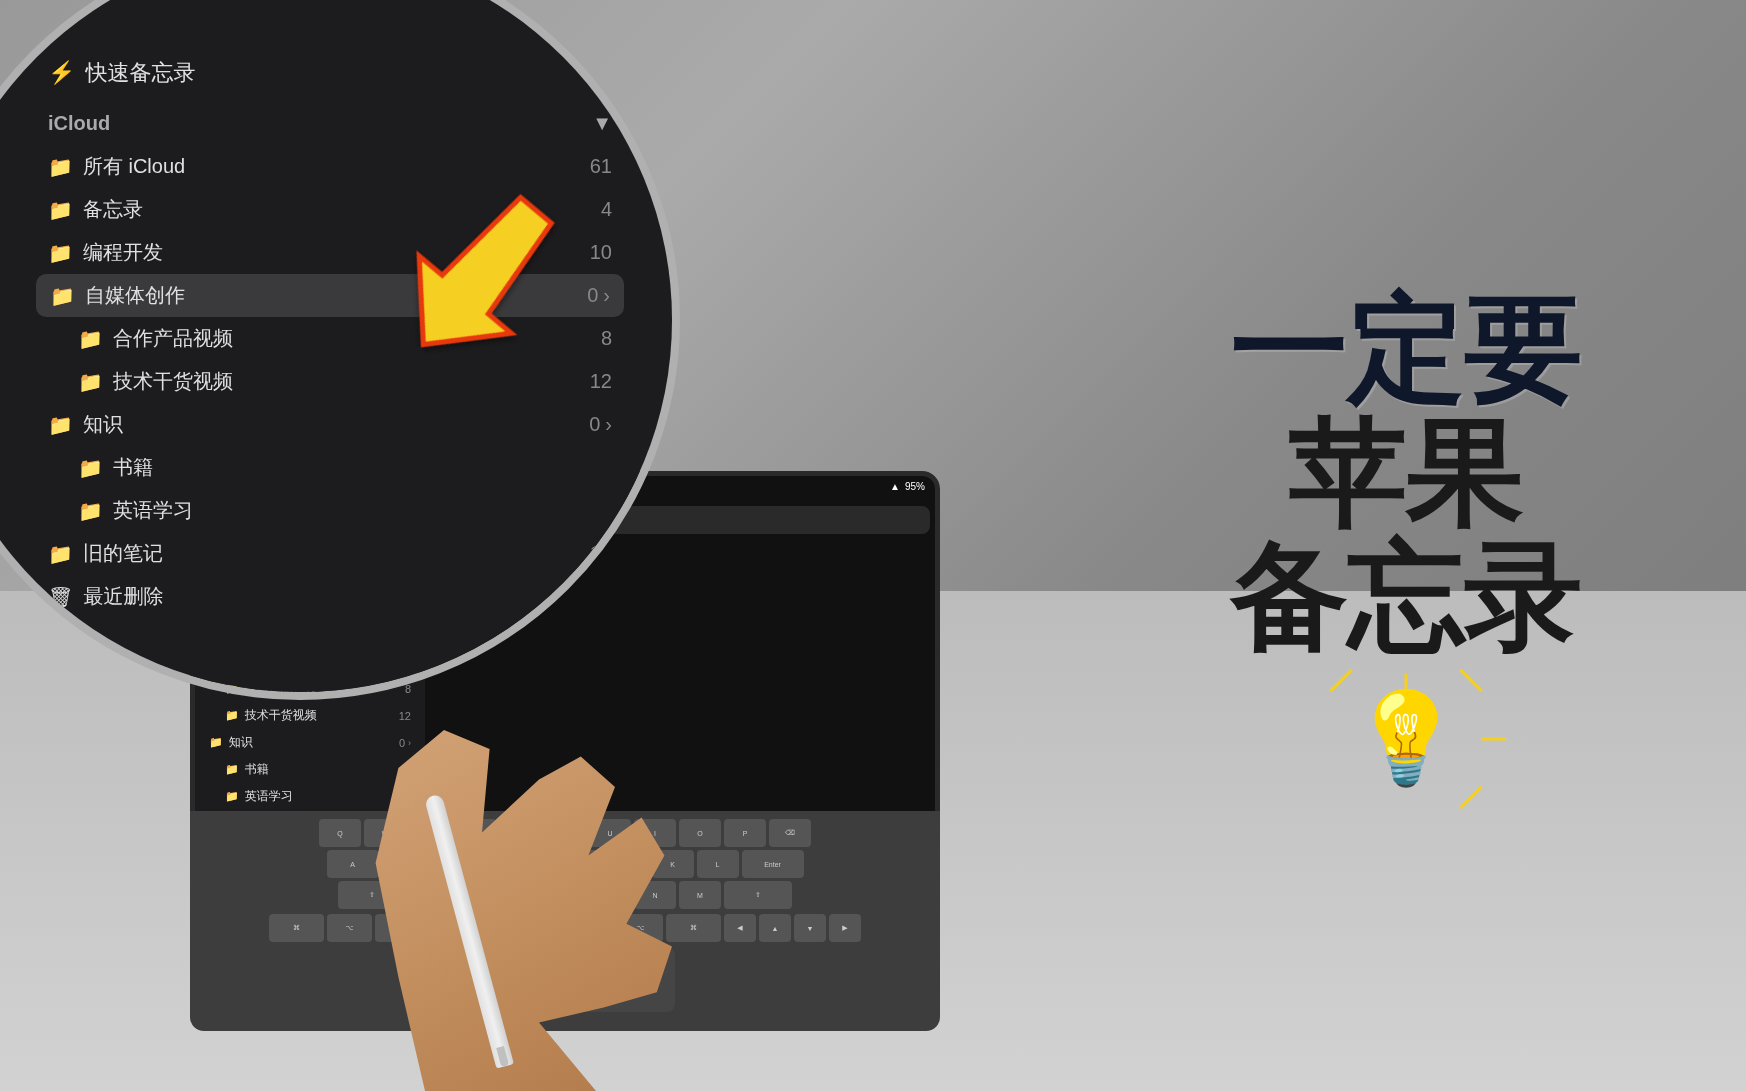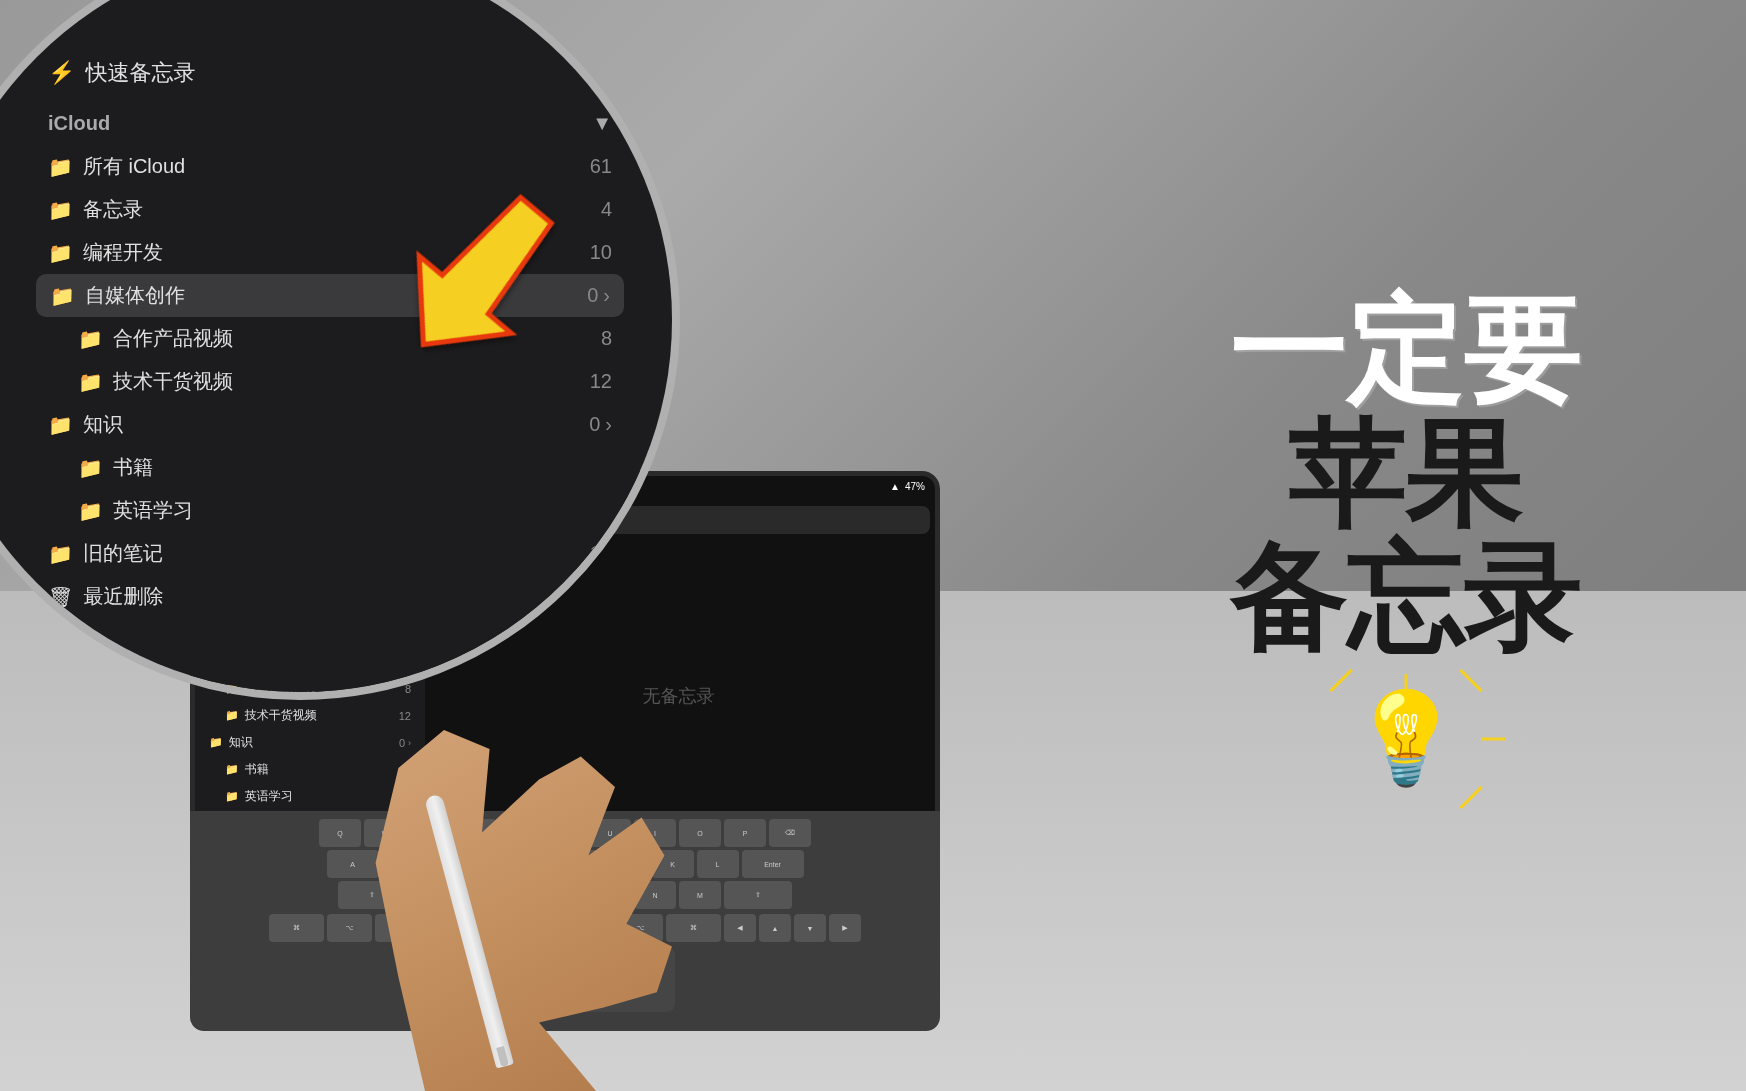--- a/index.html
+++ b/index.html
@@ -46,21 +46,21 @@
 
   <div class="desk" style="background: linear-gradient(180deg, #bcbcbc 0%, #d2d2d2 100%);">
   </div>
 
   <div style="position:absolute; bottom:60px; left:190px; width:750px; height:560px;">
 
     <div style="position:absolute; top:0; left:0; right:0; height:390px; background:#111; border-radius:18px 18px 2px 2px; border:5px solid #2a2a2a; overflow:hidden;">
 
       <div style="position:absolute; top:5px; right:10px; display:flex; align-items:center; gap:5px; color:#fff; font-size:10px; z-index:10;">
         <span>▲</span>
-        <span>47%</span>
+        <span>95%</span>
       </div>
 
       <div style="position:absolute; top:8px; left:10px; color:#666; font-size:16px;">•••</div>
 
       <div style="position:absolute; top:0; left:0; width:230px; height:100%; background:#1c1c1e; overflow:hidden;">
 
         <div style="padding:28px 14px 6px; color:#fff; font-size:17px; font-weight:bold; border-bottom:1px solid #333;">
         </div>
 
         <div style="display:flex; align-items:center; justify-content:space-between; padding:6px 14px; color:#e0e0e0; font-size:13px;">
@@ -167,23 +167,20 @@
           </div>
           <span style="color:#888; font-size:11px;">3</span>
         </div>
 
       </div>
 
       <div style="position:absolute; top:30px; left:232px; right:5px; height:28px; background:#2a2a2a; border-radius:8px; display:flex; align-items:center; padding:0 8px; gap:5px;">
         <span style="color:#888; font-size:11px;">🔍</span>
       </div>
 
-      <div style="position:absolute; top:65px; left:232px; right:5px; bottom:5px; display:flex; align-items:center; justify-content:center;">
-        <span style="color:#555; font-size:18px; font-weight:500;">无备忘录</span>
-      </div>
 
     </div>
 
     <div style="position:absolute; bottom:0; left:0; right:0; height:220px; background:#3d3d3d; border-radius:0 0 14px 14px; padding:8px 6px 6px;">
       <div style="display:flex; flex-direction:column; gap:3px;">
 
         <div style="display:flex; justify-content:center; gap:3px;">
           <div style="background:#555; border-radius:4px; color:#ccc; font-size:7px; width:42px; height:28px; display:flex; align-items:center; justify-content:center;">Q</div>
           <div style="background:#555; border-radius:4px; color:#ccc; font-size:7px; width:42px; height:28px; display:flex; align-items:center; justify-content:center;">W</div>
           <div style="background:#555; border-radius:4px; color:#ccc; font-size:7px; width:42px; height:28px; display:flex; align-items:center; justify-content:center;">E</div>
@@ -369,21 +366,21 @@
           <feDropShadow dx="2" dy="2" stdDeviation="3" flood-color="rgba(0,0,0,0.5)"></feDropShadow>
         </filter>
       </defs>
 
       <polygon points="80,10 120,10 130,120 160,120 100,185 40,120 70,120" fill="#f5d020" stroke="#e8380d" stroke-width="5" filter="url(#shadow)"></polygon>
     </svg>
   </div>
 
   <div style="position:absolute; top:0; right:0; width:680px; height:1091px; display:flex; flex-direction:column; align-items:center; justify-content:center; padding:30px;">
 
-    <div style="font-size:118px; font-weight:900; color:#ffffff; line-height:1.05; text-align:center; letter-spacing:-1px; font-family:'Microsoft YaHei', '微软雅黑', sans-serif; text-shadow:2px 2px 0 rgba(255,255,255,0.2);">一定要</div>
+    <div style="font-size:118px; font-weight:900; color:#0f172a; line-height:1.05; text-align:center; letter-spacing:-1px; font-family:'Microsoft YaHei', '微软雅黑', sans-serif; text-shadow:2px 2px 0 rgba(255,255,255,0.2);">一定要</div>
     <div style="font-size:118px; font-weight:900; color:#1a1a1a; line-height:1.05; text-align:center; letter-spacing:-1px; font-family:'Microsoft YaHei', '微软雅黑', sans-serif;">苹果</div>
     <div style="font-size:118px; font-weight:900; color:#1a1a1a; line-height:1.05; text-align:center; letter-spacing:-1px; font-family:'Microsoft YaHei', '微软雅黑', sans-serif;">备忘录</div>
 
     <div style="margin-top:15px; position:relative; display:flex; align-items:center; justify-content:center; width:200px; height:130px;">
 
       <div style="position:absolute; top:5px; left:20px; width:30px; height:3px; background:#f5d020; transform:rotate(-45deg);"></div>
       <div style="position:absolute; top:0; left:50%; transform:translateX(-50%); width:3px; height:25px; background:#f5d020;"></div>
       <div style="position:absolute; top:5px; right:20px; width:30px; height:3px; background:#f5d020; transform:rotate(45deg);"></div>
       <div style="position:absolute; top:50%; right:0; transform:translateY(-50%); width:25px; height:3px; background:#f5d020;"></div>
       <div style="position:absolute; bottom:5px; right:20px; width:30px; height:3px; background:#f5d020; transform:rotate(-45deg);"></div>

